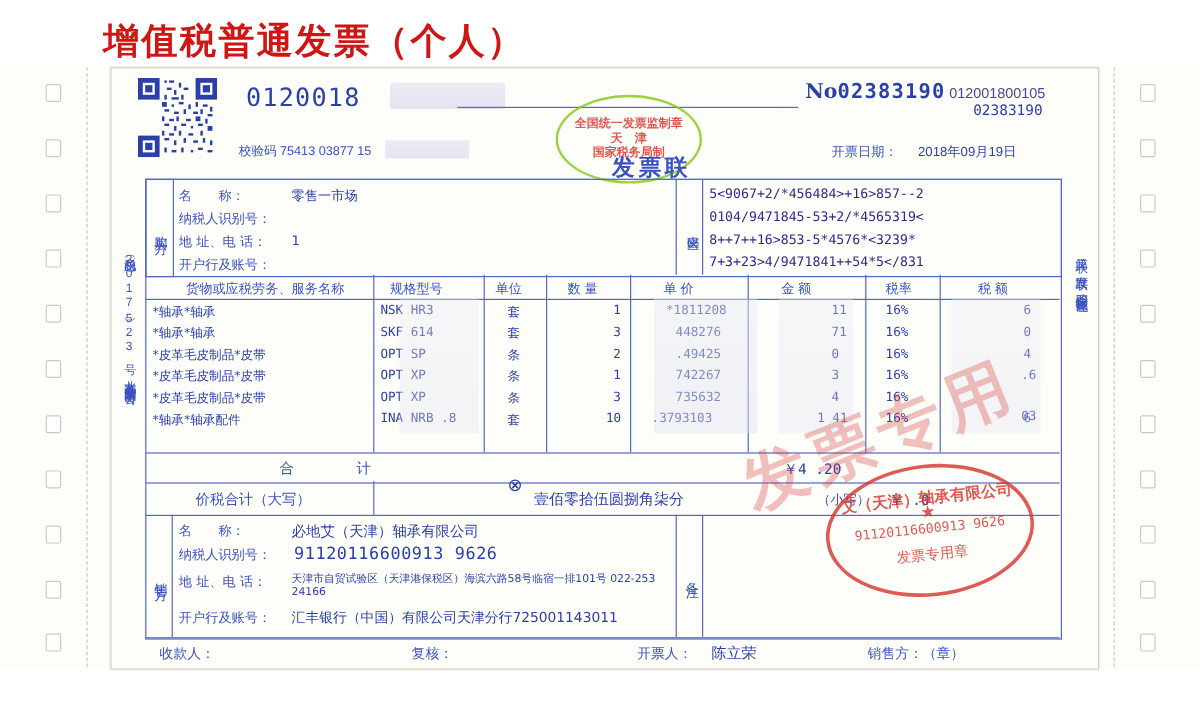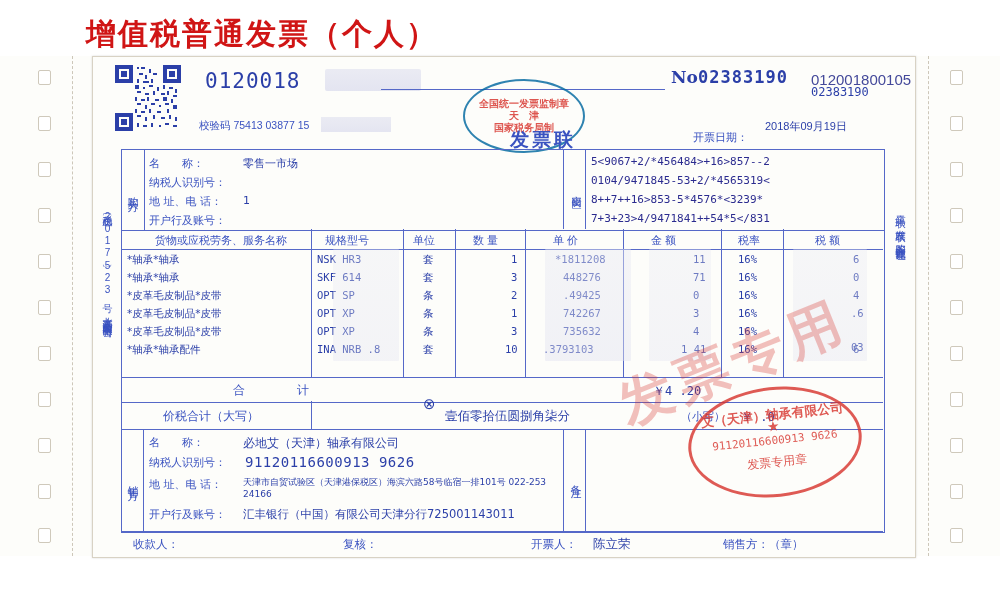--- a/index.html
+++ b/index.html
@@ -62,44 +62,44 @@
   #hdr-underline{position:absolute;left:288px;top:32px;width:284px;border-top:1px solid #5568c8;}
   #invoice-no-label{
     position:absolute;left:578px;top:10px;font-size:17px;color:#2b3fa8;
     font-family:"DejaVu Serif","Liberation Serif",serif;font-weight:bold;
   }
   #invoice-no{
     position:absolute;left:605px;top:10px;font-size:17px;color:#2b3fa8;
     font-family:"DejaVu Sans Mono","Liberation Mono",monospace;font-weight:bold;
     letter-spacing:1px;
   }
-  #code-small{position:absolute;left:718px;top:14px;font-size:15px;color:#44499a;}
+  #code-small{position:absolute;left:698px;top:14px;font-size:12px;color:#44499a;}
   #code-small2{position:absolute;left:718px;top:28px;font-size:12px;color:#2b3fa8;
      font-family:"DejaVu Sans Mono","Liberation Mono",monospace;}
   #big-code{
     position:absolute;left:112px;top:12px;font-size:21px;color:#2b3fa8;
     font-family:"DejaVu Sans Mono","Liberation Mono",monospace;letter-spacing:1px;
   }
   #code-smudge{
     position:absolute;left:232px;top:12px;width:96px;height:22px;
     background:linear-gradient(180deg,#e7e8f2,#dfe0ef);opacity:.85;border-radius:2px;
   }
   #qr{
     position:absolute;left:22px;top:8px;width:66px;height:66px;
   }
   #checkcode{position:absolute;left:106px;top:62px;font-size:10.5px;color:#3a52c0;}
   #checkcode-smudge{
     position:absolute;left:228px;top:60px;width:70px;height:15px;
     background:linear-gradient(180deg,#e7e8f2,#e0e1ef);opacity:.85;
   }
-  #issue-date-label{position:absolute;left:600px;top:62px;font-size:11px;color:#3a52c0;margin-top:11px;}
+  #issue-date-label{position:absolute;left:600px;top:62px;font-size:11px;color:#3a52c0;}
   #issue-date{position:absolute;left:672px;top:62px;font-size:11px;color:#2b3fa8;}
   
   .seal{
-    position:absolute;border:2px solid #0369a1;border-radius:50%;
+    position:absolute;border:2px solid #84cc16;border-radius:50%;
     color:#d7322b;text-align:center;opacity:.82;
   }
   #seal-top{
     left:370px;top:22px;width:118px;height:70px;
   }
   #seal-top .inner{
     position:absolute;left:50%;top:50%;transform:translate(-50%,-50%);
     font-family:"DejaVu Serif","Liberation Serif",serif;
     font-size:10px;line-height:12px;font-weight:bold;width:112px;
   }

